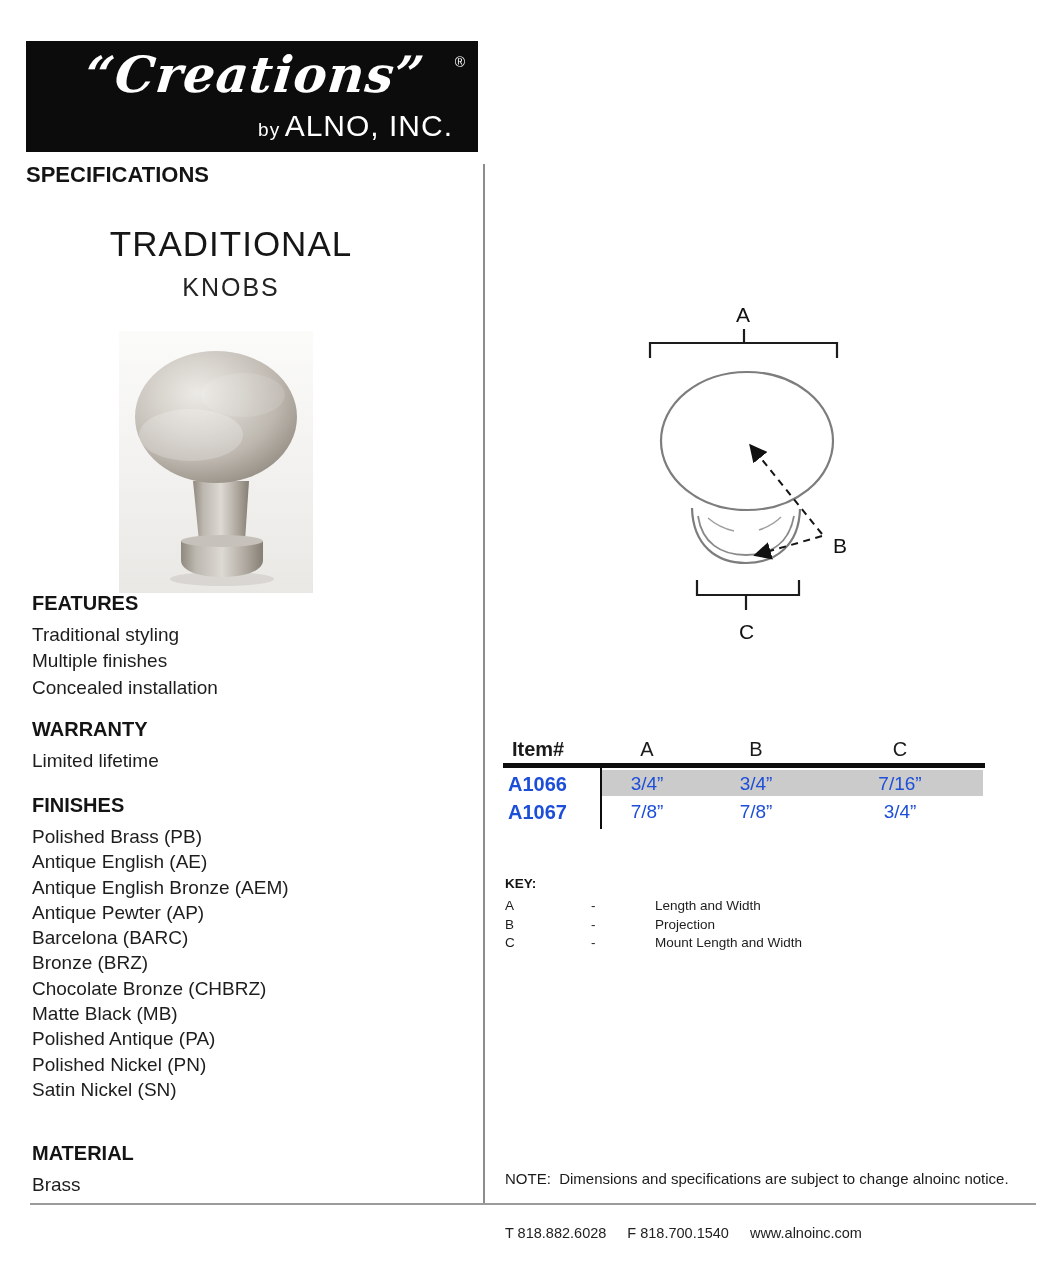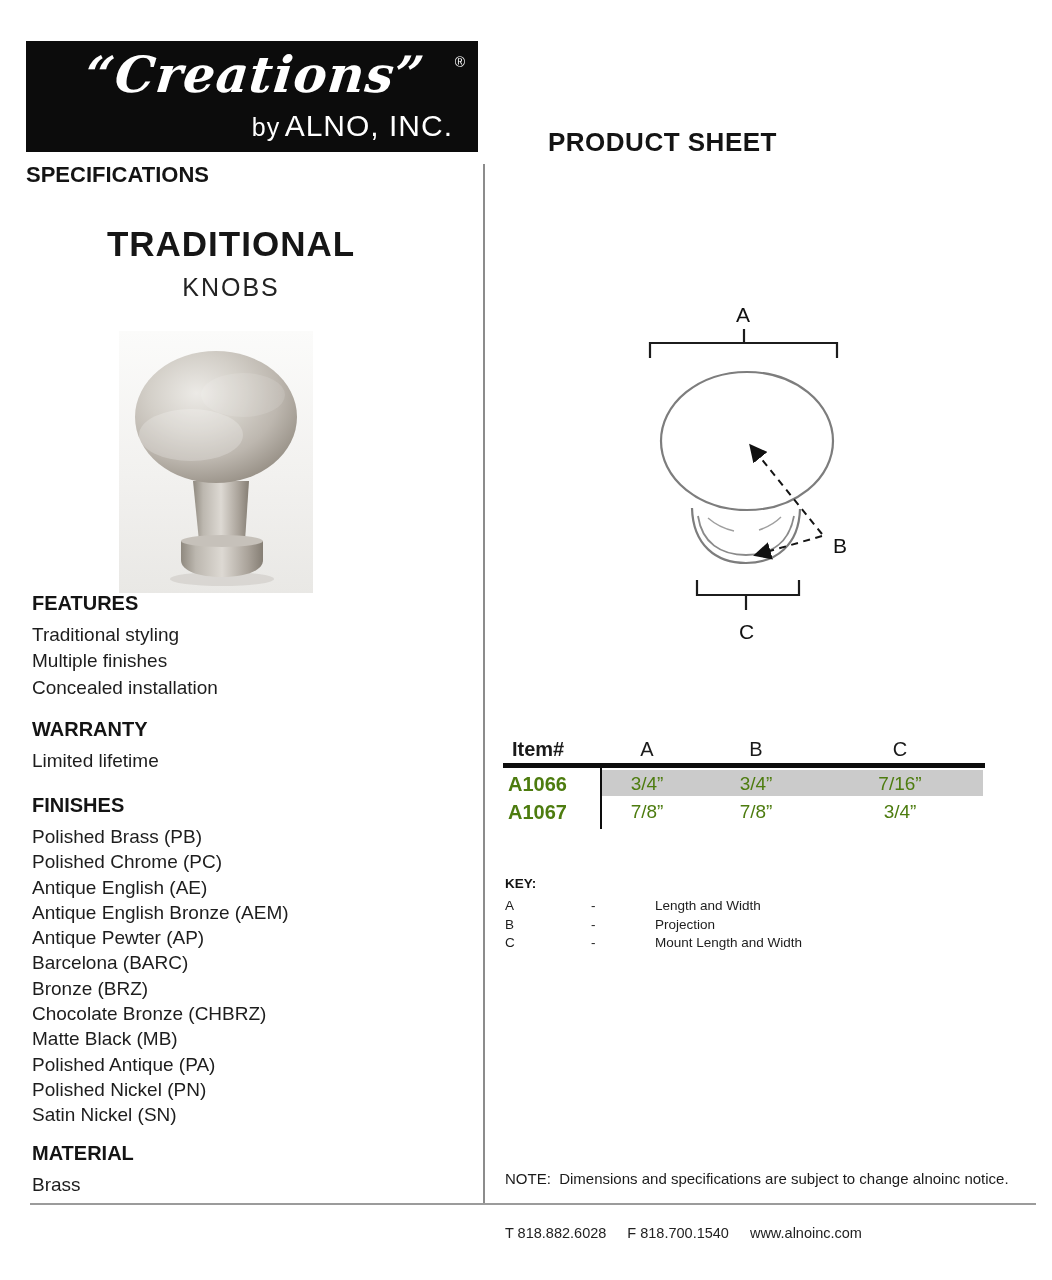--- a/index.html
+++ b/index.html
@@ -10,30 +10,30 @@
   }
   
   .logo-box { position:absolute; left:26px; top:41px; width:452px; height:111px; background:#0c0c0c; }
   .logo-script {
     position:absolute; left:46px; right:40px; top:4px; text-align:center;
     font-family:"DejaVu Serif", serif; font-style:italic; font-weight:bold;
     font-size:50px; color:#ffffff; transform:skewX(-6deg); white-space:nowrap; letter-spacing:1px;
   }
   .logo-reg { position:absolute; right:13px; top:13px; font-size:14px; color:#ffffff; }
   .logo-byline { position:absolute; right:25px; bottom:9px; color:#ffffff; white-space:nowrap; }
-  .logo-byline .by { font-size:25px; letter-spacing:1px; }
+  .logo-byline .by { font-size:19px; letter-spacing:1px; }
   .logo-byline .co { font-size:30px; letter-spacing:1px; font-weight:400; }
   
   .product-sheet { position:absolute; left:548px; top:127px; font-size:26px; font-weight:bold; letter-spacing:.5px; color:#141414; }
   .specifications { position:absolute; left:26px; top:162px; font-size:22px; font-weight:bold; color:#141414;text-align:center; }
   .v-divider { position:absolute; left:483px; top:164px; width:2px; height:1041px; background:#8c8c8c; }
   .hr-bottom { position:absolute; left:30px; top:1203px; width:1006px; height:2px; background:#9b9b9b; }
   
   .title-wrap { position:absolute; left:0; top:224px; width:462px; text-align:center; }
-  .title-main { font-size:35px; font-weight:bold; letter-spacing:1px; color:#161616; }
+  .title-main { font-size:35px; font-weight:normal; letter-spacing:1px; color:#161616; }
   .title-sub { margin-top:9px; font-size:25px; letter-spacing:2px; color:#222; }
   .photo {
     position:absolute; left:119px; top:331px; width:194px; height:262px;
     background:linear-gradient(180deg,#fbfbfa 0%,#f2f1ef 55%,#e9e8e5 100%);
   }
   .text-block { position:absolute; left:32px; }
   .text-block h3 { font-size:20px; font-weight:bold; color:#141414; margin:0 0 7px 0; }
   .text-block .line { font-size:19px; line-height:26.4px; color:#1d1d1d; white-space:nowrap; }
   .blk-features { top:592px; }
   .blk-warranty { top:718px; }
@@ -52,21 +52,21 @@
   
   .spec-table { position:absolute; left:503px; top:738px; width:482px; height:100px; }
   .spec-table .th { position:absolute; top:0; font-size:20px; color:#1a1a1a; white-space:nowrap; }
   .spec-table .th.item { left:9px; font-weight:bold; }
   .spec-table .cA { left:144px; transform:translateX(-50%); }
   .spec-table .cB { left:253px; transform:translateX(-50%); }
   .spec-table .cC { left:397px; transform:translateX(-50%); }
   .thick-rule { position:absolute; left:0; top:25px; width:482px; height:5px; background:#0d0d0d; }
   .gray-band { position:absolute; left:97px; top:32px; width:383px; height:26px; background:#cbcbcb; }
   .col-divider { position:absolute; left:97px; top:25px; width:2px; height:66px; background:#0d0d0d; }
-  .spec-table .td { position:absolute; font-size:19px; color:#4d7c0f; white-space:nowrap; }
+  .spec-table .td { position:absolute; font-size:19px; color:#1d4ed8; white-space:nowrap; }
   .spec-table .td.item { left:5px; font-weight:bold; font-size:20px; }
   .spec-table .r1 { top:35px; }
   .spec-table .r2 { top:63px; }
   
   .key-block { position:absolute; left:505px; top:876px; width:420px; }
   .key-block h4 { font-size:13.5px; font-weight:bold; color:#141414; margin:0 0 6px 0; }
   .key-row { display:flex; font-size:13.5px; line-height:18.6px; color:#1d1d1d; }
   .key-row .kl { width:86px; }
   .key-row .kd { width:64px; }
   
@@ -77,21 +77,20 @@
 <body>
 
 <div class="page">
 
   <div class="logo-box">
     <div class="logo-script">“Creations”</div>
     <div class="logo-reg">®</div>
     <div class="logo-byline"><span class="by">by</span> <span class="co">ALNO, INC.</span></div>
   </div>
 
-  <div class="product-sheet">PRODUCT SHEET</div>
   <div class="specifications">SPECIFICATIONS</div>
   <div class="v-divider"></div>
 
   <div class="title-wrap">
     <div class="title-main">TRADITIONAL</div>
     <div class="title-sub">KNOBS</div>
   </div>
 
   <div class="photo">
     <svg width="194" height="262" viewBox="0 0 194 262" xmlns="http://www.w3.org/2000/svg">
@@ -129,21 +128,20 @@
   </div>
 
   <div class="text-block blk-warranty">
     <h3>WARRANTY</h3>
     <div class="line">Limited lifetime</div>
   </div>
 
   <div class="text-block blk-finishes">
     <h3>FINISHES</h3>
     <div class="line">Polished Brass (PB)</div>
-    <div class="line">Polished Chrome (PC)</div>
     <div class="line">Antique English (AE)</div>
     <div class="line">Antique English Bronze (AEM)</div>
     <div class="line">Antique Pewter (AP)</div>
     <div class="line">Barcelona (BARC)</div>
     <div class="line">Bronze (BRZ)</div>
     <div class="line">Chocolate Bronze (CHBRZ)</div>
     <div class="line">Matte Black (MB)</div>
     <div class="line">Polished Antique (PA)</div>
     <div class="line">Polished Nickel (PN)</div>
     <div class="line">Satin Nickel (SN)</div>

